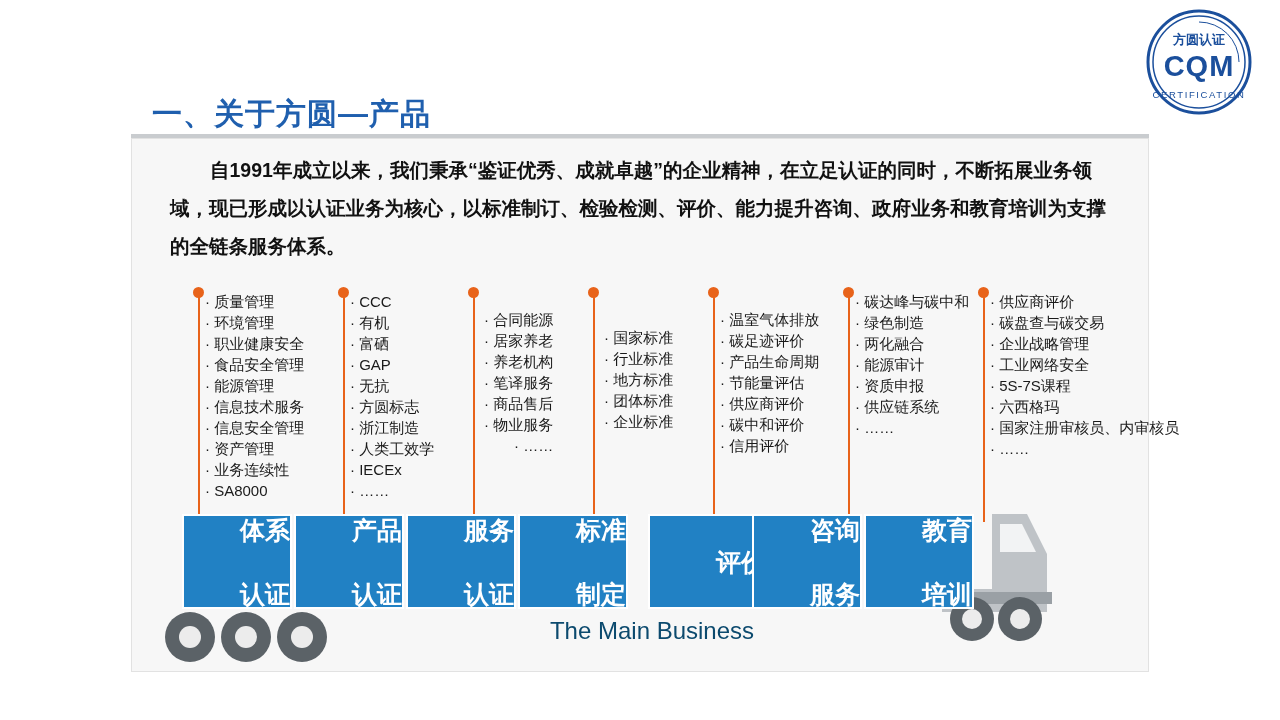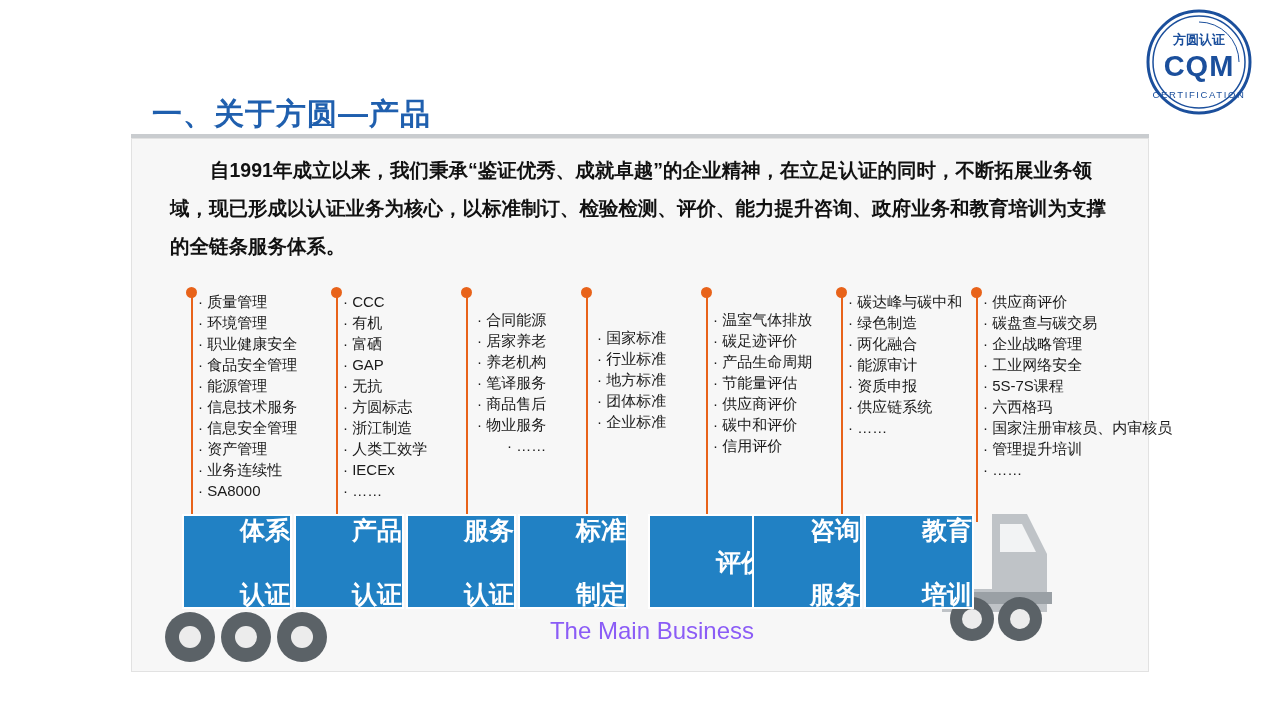--- a/index.html
+++ b/index.html
@@ -29,21 +29,21 @@
     position:absolute;left:131px;top:138px;width:1018px;height:534px;
     background:#F7F7F7;border:1px solid #E2E2E2;box-sizing:border-box;
   }
   .intro{
     position:absolute;left:38px;top:12px;width:950px;
     font-size:19.5px;font-weight:bold;color:#111111;line-height:38px;
     text-indent:40px;
   }
   
   .cols{
-    position:absolute;left:24px;top:148px;width:980px;height:225px;
+    position:absolute;left:31px;top:148px;width:980px;height:225px;
   }
   .col{
     position:absolute;top:0;
   }
   .col .dot{
     position:absolute;left:0;top:0;width:11px;height:11px;border-radius:50%;
     background:#E8631A;
   }
   .col .stem{
     position:absolute;left:5px;top:10px;width:2px;background:#E8631A;
@@ -63,21 +63,21 @@
   .box{
     position:absolute;top:0;height:95px;background:#2181C4;
     color:#ffffff;font-weight:bold;font-size:25px;
     display:flex;align-items:center;justify-content:flex-end;text-align:center;
     line-height:32px;border:2px solid #ffffff;box-sizing:border-box;
   }
   .box span{display:block;}
   
   .main-business{
     position:absolute;left:340px;top:478px;width:360px;text-align:center;
-    font-size:24px;color:#8b5cf6;font-family:"Liberation Sans",sans-serif;
+    font-size:24px;color:#0c4a6e;font-family:"Liberation Sans",sans-serif;
   }
   
   .truck{position:absolute;left:690px;top:355px;width:300px;height:160px;}
   .wheels-left{position:absolute;left:30px;top:470px;}
 </style>
 </head>
 <body>
 
 <div class="logo">
   <svg width="126" height="108" viewBox="0 0 126 108">
@@ -190,21 +190,20 @@
       <span class="dot"></span>
       <span class="stem" style="height:225px;"></span>
       <ul style="line-height:20px;">
         <li>供应商评价</li>
         <li>碳盘查与碳交易</li>
         <li>企业战略管理</li>
         <li>工业网络安全</li>
         <li>5S-7S课程</li>
         <li>六西格玛</li>
         <li>国家注册审核员、内审核员</li>
-        <li>管理提升培训</li>
         <li>……</li>
       </ul>
     </div>
   </div>
 
   <svg class="truck" viewBox="0 0 300 160">
     <path d="M170 20 L205 20 L225 60 L225 118 L120 118 L120 95 L170 95 Z" fill="#BFC3C7"></path>
     <path d="M178 30 L200 30 L214 58 L178 58 Z" fill="#F2F3F4"></path>
     <rect x="120" y="98" width="110" height="12" fill="#9AA0A5"></rect>
     <circle cx="150" cy="125" r="22" fill="#5B6267"></circle>

